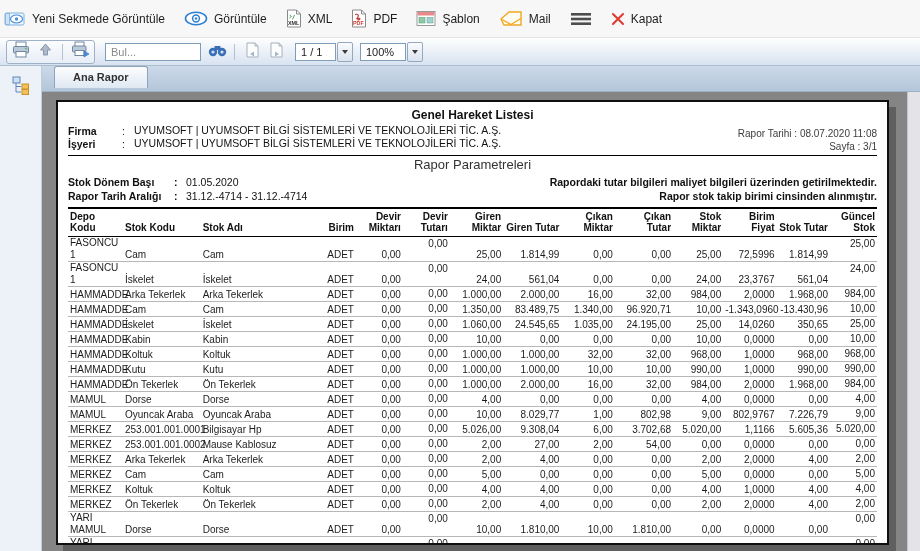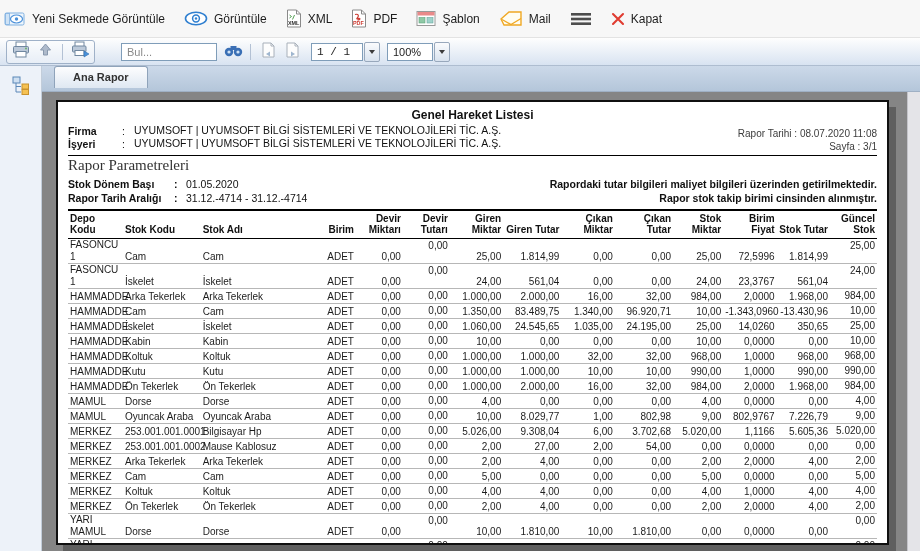--- a/index.html
+++ b/index.html
@@ -21,21 +21,21 @@
 
   
   .tb-viewer {
     flex:0 0 28px; display:flex; align-items:center; padding:0 6px;
     background:linear-gradient(#fefefe, #d8e3f1);
     border-bottom:1px solid #aebdd0;
   }
   .btn-group { display:flex; align-items:center; border:1px solid #9fb1c8; border-radius:3px; padding:1px 2px; background:rgba(255,255,255,.35); }
   .vbtn { width:24px; height:20px; display:flex; align-items:center; justify-content:center; }
   .vsep { width:1px; height:16px; background:#b3c1d4; margin:0 5px; }
-  .find-input { width:96px; height:18px; border:1px solid #7f9db9; font-size:11px; padding:1px 5px; margin-left:26px; font-family:"Liberation Sans",sans-serif; color:#222; }
+  .find-input { width:96px; height:18px; border:1px solid #7f9db9; font-size:11px; padding:1px 5px; margin-left:10px; font-family:"Liberation Sans",sans-serif; color:#222; }
   .find-input::placeholder { color:#8a8a8a; }
   .combo { display:flex; align-items:center; margin-left:7px; }
   .combo-field { height:18px; border:1px solid #7f9db9; background:#fff; font-size:11px; padding:1px 5px; font-family:"Liberation Sans",sans-serif; color:#222; }
   .combo-btn { width:16px; height:20px; border:1px solid #98a8bc; border-radius:2px; background:linear-gradient(#fafbfd,#d9e3ef); display:flex; align-items:center; justify-content:center; margin-left:1px; }
   .arrow-down { width:0; height:0; border-left:3.5px solid transparent; border-right:3.5px solid transparent; border-top:4px solid #3c3c3c; }
 
   
   .content { flex:1; display:flex; min-height:0; }
   .sidebar { flex:0 0 42px; background:#edf2f9; border-right:1px solid #c2cdda; padding-top:9px; display:flex; justify-content:center; align-items:flex-start; }
   .main { flex:1; display:flex; flex-direction:column; min-width:0; }
@@ -57,21 +57,21 @@
   
   .r-title { text-align:center; font-size:12px; font-weight:bold; margin:1px 0 3px; }
   .r-info { display:flex; justify-content:space-between; align-items:flex-start; }
   .info-row { display:flex; font-size:10.5px; line-height:13px; }
   .info-lbl { width:54px; font-weight:bold; }
   .info-colon { width:12px; }
   .info-val { max-width:430px; line-height:11px; }
   .info-right { text-align:right; font-size:10px; color:#3c3c3c; line-height:13px; padding-top:2px; white-space:nowrap;margin-left:33px; }
 
   .param-sec { border-top:1px solid #000; margin-top:2px; }
-  .param-title { text-align:left; font-size:15px; color:#333; padding:1px 0 2px;font-family:Liberation Serif, serif; }
+  .param-title { text-align:center; font-size:13px; color:#333; padding:1px 0 2px; }
   .param-body { display:flex; justify-content:space-between; padding:1px 0 4px; }
   .param-row { display:flex; font-size:10.5px; line-height:14px; }
   .param-lbl { width:106px; font-weight:bold; }
   .param-colon { width:12px; font-weight:bold; }
   .param-notes { text-align:right; font-weight:bold; font-size:10.5px; line-height:14px; }
 
   table.report { width:100%; border-collapse:collapse; table-layout:fixed; }
   table.report th {
     border-top:2px solid #000; border-bottom:1px solid #000;
     font-size:10px; padding:2px 2px 3px; vertical-align:bottom; line-height:11px;
@@ -226,21 +226,21 @@
     <div class="vbtn">
       <span>
         <svg width="15" height="16" viewBox="0 0 15 16">
           <path d="M2 1 h8 l3 3 v11 h-11 z" fill="#fdfdfd" stroke="#a8b0ba"></path>
           <path d="M10 1 v3 h3" fill="none" stroke="#a8b0ba"></path>
           <path d="M6 9.5 l4 2.5 -4 2.5 z" fill="#9fb6cf"></path>
         </svg>
       </span>
     </div>
     <div class="combo">
-      <input class="combo-field" style="width: 52px; font-family: Liberation Mono, monospace;" type="text" value="1 / 1">
+      <input class="combo-field" style="width: 41px;" type="text" value="1 / 1">
       <div class="combo-btn">
         <span class="arrow-down"></span>
       </div>
     </div>
     <div class="combo">
       <input class="combo-field" style="width: 46px;" type="text" value="100%">
       <div class="combo-btn">
         <span class="arrow-down"></span>
       </div>
     </div>

